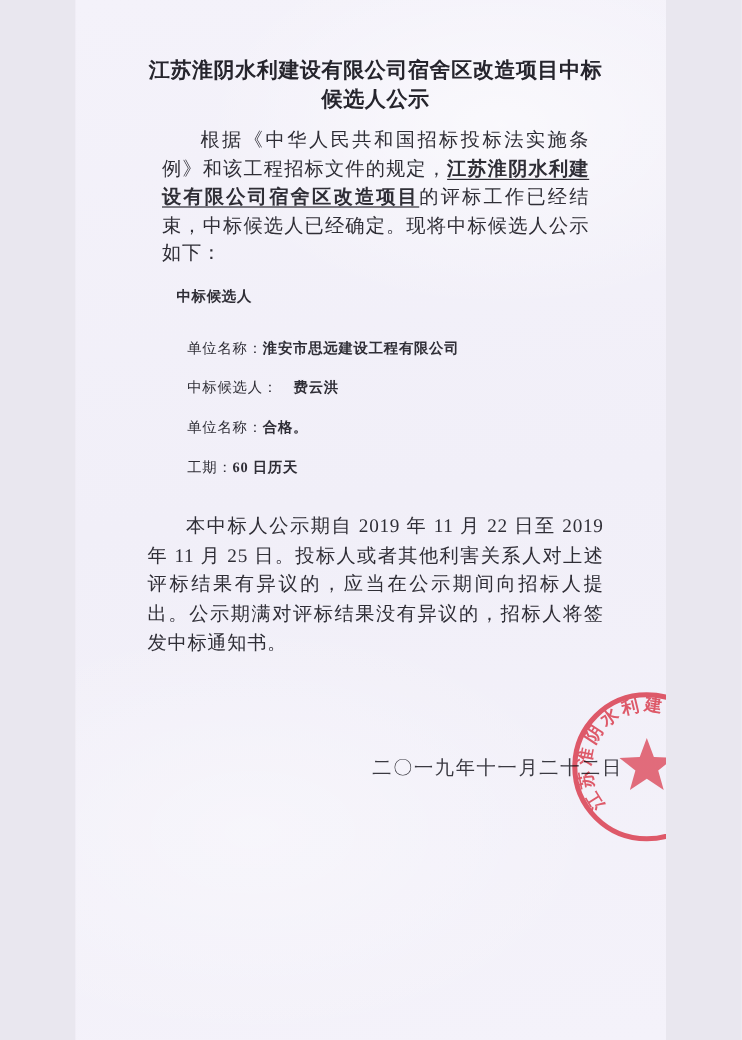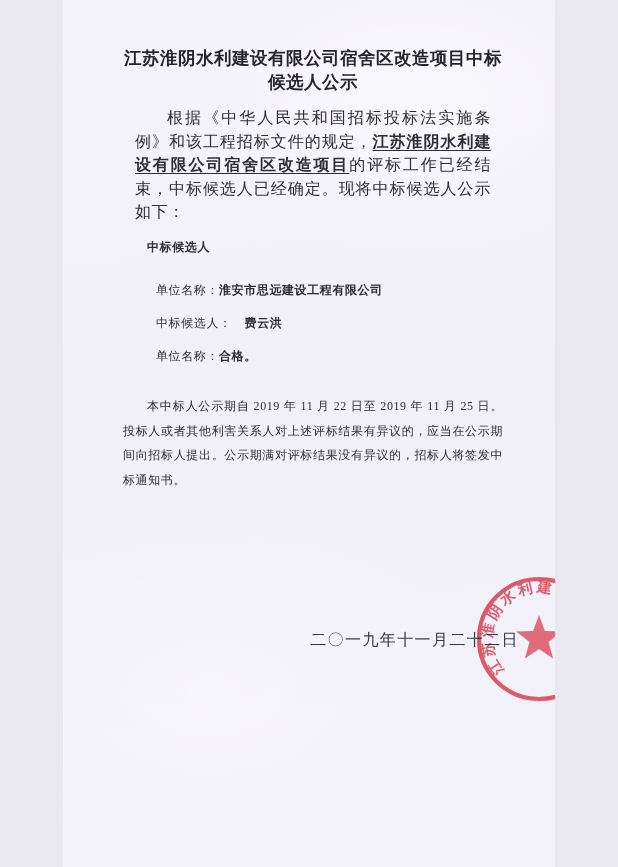--- a/index.html
+++ b/index.html
@@ -58,21 +58,21 @@
     margin: 12px 0 0 33px;
     font-size: 12px;
     line-height: 21px;
     letter-spacing: 0.6px;
   }
   .field.first { margin-top: 21px; }
   .field .value { font-weight: bold; }
   .field .value.gap { margin-left: 13px; }
   .closing {
     margin: 27px 0 0 0;
-    font-size: 12px;
+    font-size: 16px;
     line-height: 24.5px;
     letter-spacing: 0.6px;
     text-align: justify;
     text-indent: 2em;
   }
   .date-line {
     position: absolute;
     top: 630px;
     right: 36px;
     font-size: 16px;
@@ -114,20 +114,21 @@
 
   <p class="section-heading">中标候选人</p>
 
   <p class="field first"><span class="label">单位名称：</span><span class="value">淮安市思远建设工程有限公司</span></p>
 
   <p class="field"><span class="label">中标候选人：</span><span class="value gap">费云洪</span></p>
 
 
   <p class="field"><span class="label">单位名称：</span><span class="value">合格。</span></p>
 
+  <p class="field"><span class="label">工期：</span><span class="value">60 日历天</span></p>
 
   <p class="closing">本中标人公示期自 2019 年 11 月 22 日至 2019 年 11 月 25 日。投标人或者其他利害关系人对上述评标结果有异议的，应当在公示期间向招标人提出。公示期满对评标结果没有异议的，招标人将签发中标通知书。</p>
 
   <div class="date-line">二〇一九年十一月二十二日</div>
 
   <svg class="stamp" viewBox="0 0 132 132" aria-hidden="true">
     <defs>
       <path id="seal-arc" d="M 32.8,99.2 A 47,47 0 1 1 99.2,99.2" fill="none"></path>
     </defs>
     <circle class="ring" cx="66" cy="66" r="60"></circle>

